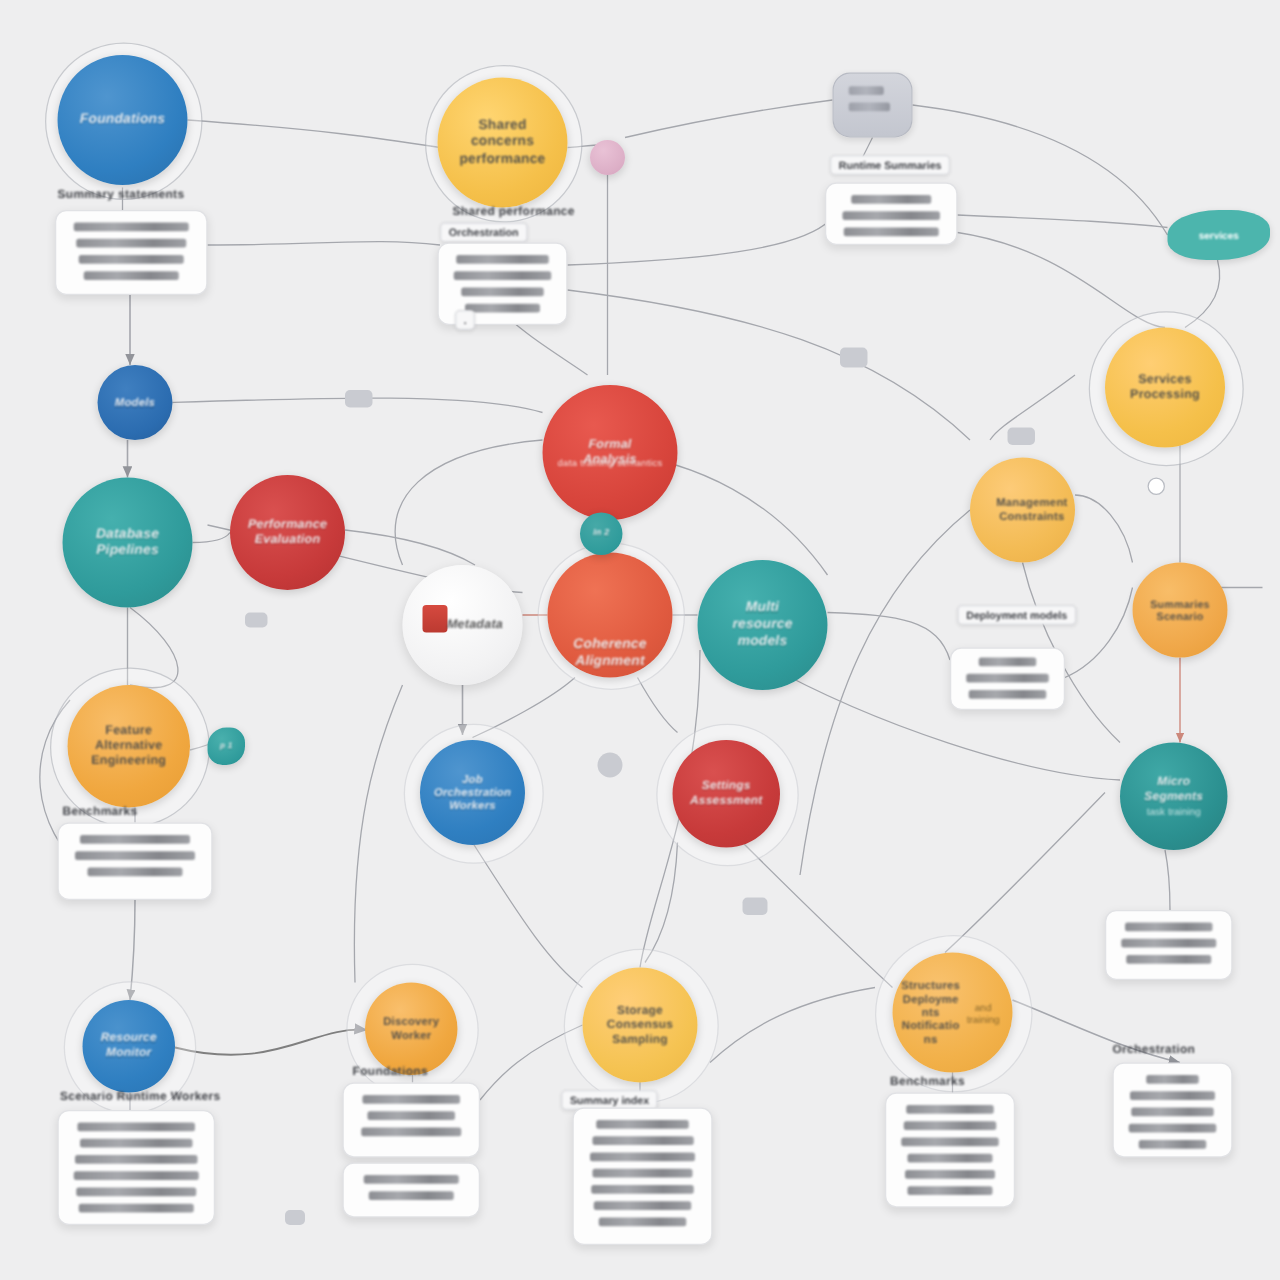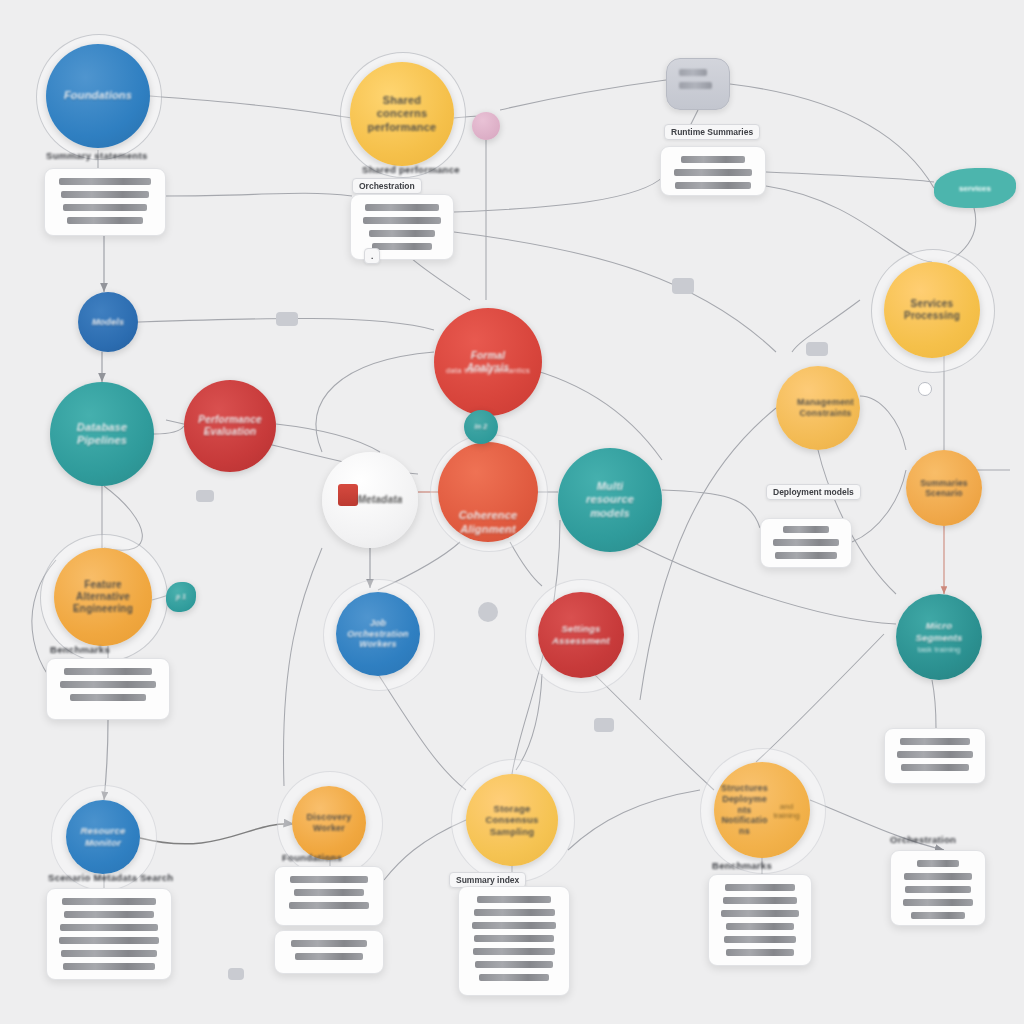--- a/index.html
+++ b/index.html
@@ -360,21 +360,21 @@
     <span class="line" style="width:94%"></span>
     <span class="line" style="width:74%"></span>
   </div>
 
   <div class="panel" style="left:760px;top:518px;width:92px;height:50px;padding:7px 8px;">
     <span class="line" style="width:62%"></span>
     <span class="line" style="width:88%"></span>
     <span class="line" style="width:84%"></span>
   </div>
 
-  <span class="caption" style="left:48px;top:872px;">Scenario Metadata Search</span>
+  <span class="caption" style="left:48px;top:872px;">Scenario Runtime Workers</span>
   <div class="panel" style="left:46px;top:888px;width:126px;height:92px;">
     <span class="line" style="width:90%"></span>
     <span class="line" style="width:86%"></span>
     <span class="line" style="width:94%"></span>
     <span class="line" style="width:96%"></span>
     <span class="line" style="width:92%"></span>
     <span class="line" style="width:88%"></span>
   </div>
 
   <span class="caption" style="left:282px;top:852px;">Foundations</span>

